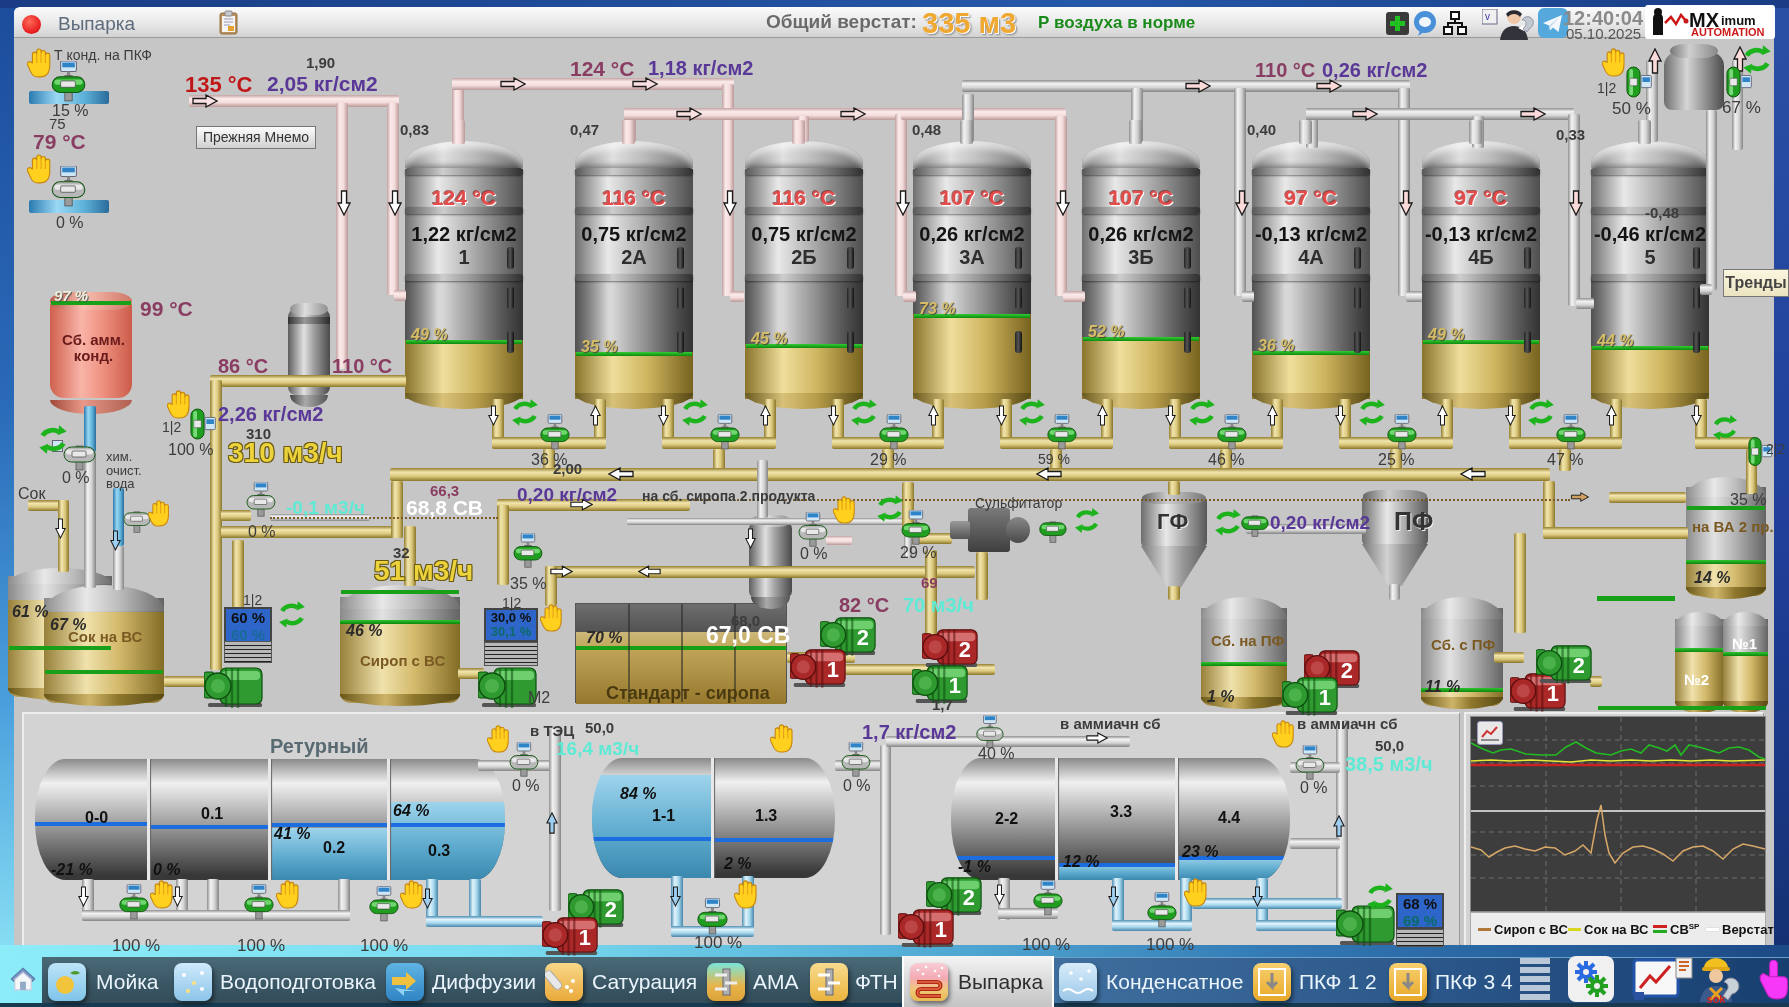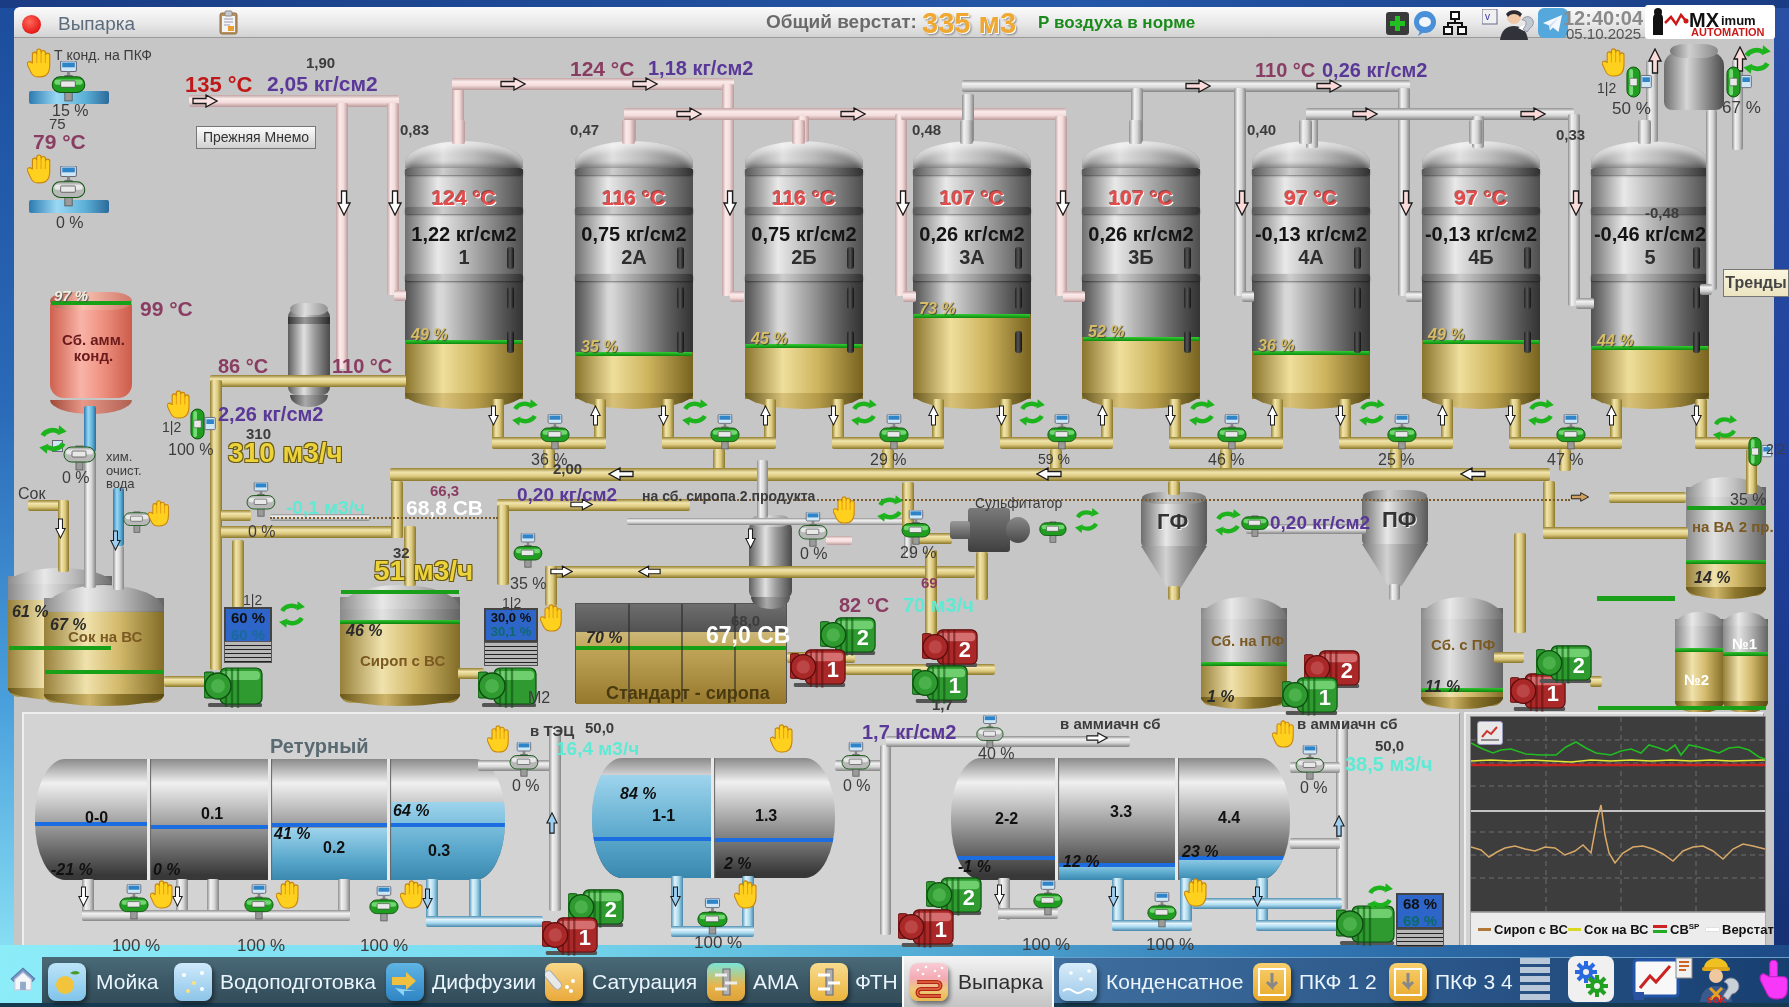--- a/index.html
+++ b/index.html
@@ -983,21 +983,21 @@
 <div class="ab" style="left:1141px;top:492px;width:66px;height:100px">
 <div class="ab" style="left:0;top:4px;width:66px;height:52px;background:linear-gradient(90deg,#6e6e6e,#e8e8e8 38%,#b2b2b2 62%,#585858);border-radius:6px"></div>
 <div class="ab" style="left:1px;top:0;width:64px;height:12px;border-radius:50%/90%;background:linear-gradient(90deg,#666,#ccc 40%,#777)"></div>
 <div class="ab" style="left:0;top:54px;width:66px;height:42px;background:linear-gradient(90deg,#787878,#d2d2d2 38%,#9a9a9a 62%,#5e5e5e);clip-path:polygon(0 0,100% 0,60% 100%,40% 100%)"></div>
 <div class="lbl" style="left:16px;top:18px;font-size:22px;font-weight:bold;color:#333;text-shadow:1px 1px 0 #eee">ГФ</div>
 </div>
 <div class="ab" style="left:1362px;top:490px;width:66px;height:100px">
 <div class="ab" style="left:0;top:4px;width:66px;height:52px;background:linear-gradient(90deg,#6e6e6e,#e8e8e8 38%,#b2b2b2 62%,#585858);border-radius:6px"></div>
 <div class="ab" style="left:1px;top:0;width:64px;height:12px;border-radius:50%/90%;background:linear-gradient(90deg,#666,#ccc 40%,#777)"></div>
 <div class="ab" style="left:0;top:54px;width:66px;height:42px;background:linear-gradient(90deg,#787878,#d2d2d2 38%,#9a9a9a 62%,#5e5e5e);clip-path:polygon(0 0,100% 0,60% 100%,40% 100%)"></div>
-<div class="lbl" style="left:20px;top:18px;font-size:22px;font-weight:bold;color:#333;text-shadow:1px 1px 0 #eee">ПФ</div>
+<div class="lbl" style="left:32px;top:18px;font-size:25px;font-weight:bold;color:#333;text-shadow:1px 1px 0 #eee">ПФ</div>
 </div>
 <svg class="ab" style="left:1212px;top:508px" width="32" height="29" viewBox="0 0 36 32">
 <g fill="none" stroke="#1db31d" stroke-width="5">
 <path d="M7 12 a11.5 10 0 0 1 17 -4"></path>
 <path d="M29 20 a11.5 10 0 0 1 -17 4"></path>
 </g>
 <path d="M24.5 1 l8 6.5 -9.5 4z" fill="#1db31d"></path>
 <path d="M11.5 31 l-8 -6.5 9.5 -4z" fill="#1db31d"></path>
 </svg>
 <svg class="ab" style="left:1240px;top:504px" width="29" height="34" viewBox="0 0 34 40">

